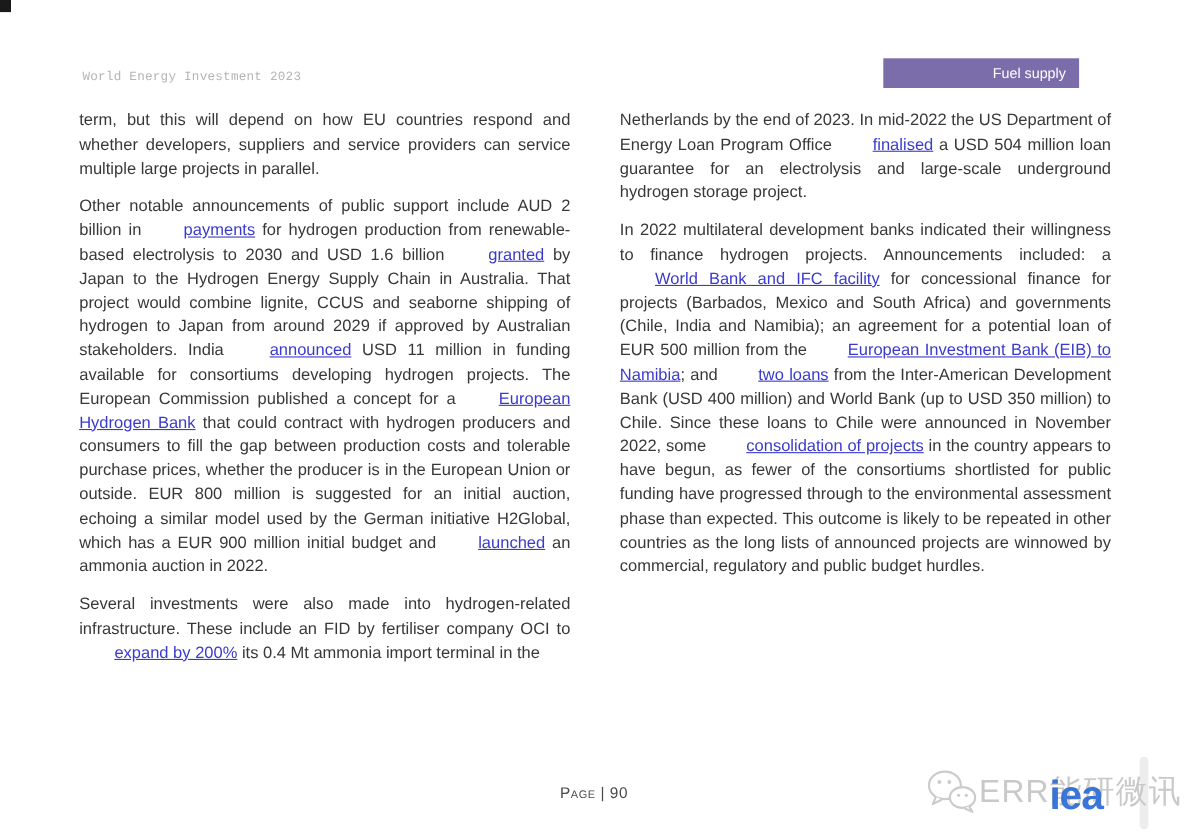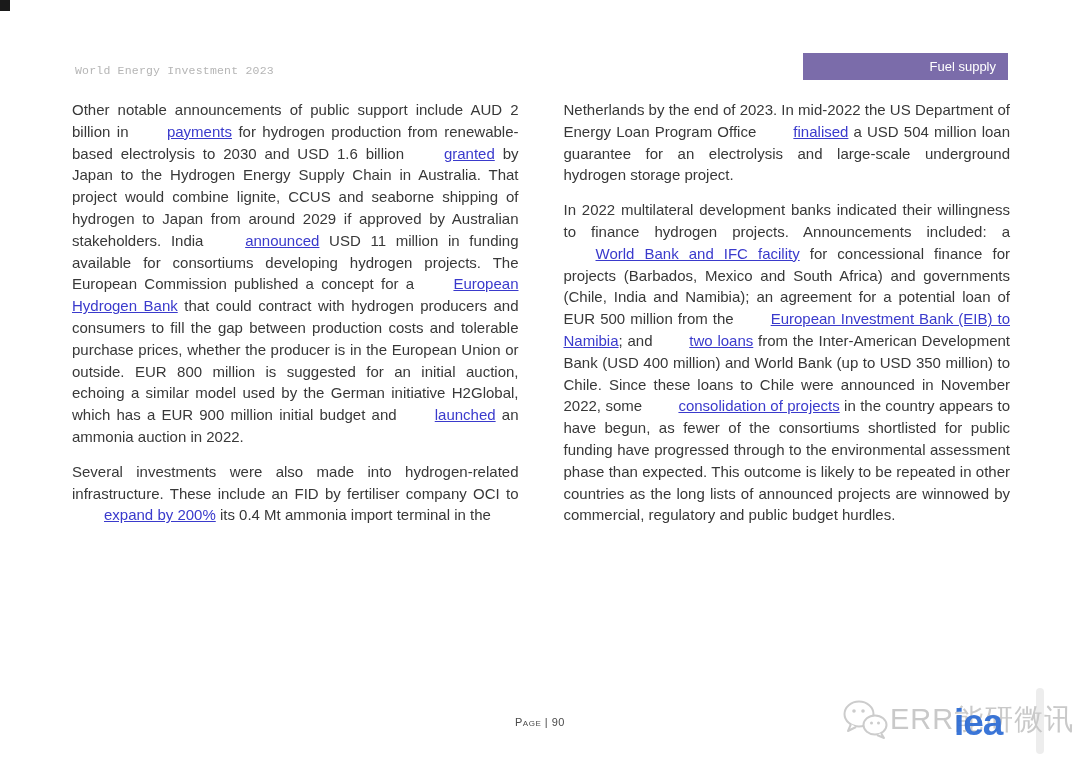--- a/index.html
+++ b/index.html
@@ -23,21 +23,21 @@
     position:absolute;left:0;top:0;width:10px;height:11px;
     background:#1a1a1a;
   }
   .doc-title{
     position:absolute;left:75px;top:64px;
     font-size:11.5px;color:var(--header-gray);
     letter-spacing:.2px;
     font-family:Liberation Mono, monospace;
   }
   .badge{
-    position:absolute;left:803px;top:53px;width:205px;height:27px;
+    position:absolute;left:803px;top:53px;width:178px;height:27px;
     background:var(--badge-bg);
     color:#ffffff;
     font-size:13px;
     text-align:right;
     line-height:27px;
     padding-right:12px;
   }
   .columns{
     position:absolute;left:72px;top:99px;width:938px;
     display:flex;gap:45px;
@@ -53,21 +53,21 @@
   .doclink{
     color:var(--link);
     text-decoration:underline;
     padding-left:32px;
   }
   .page-footer{
     position:absolute;left:0;top:712px;width:1080px;
     text-align:center;
   }
   .page-num{
-    font-size:11px;
+    font-size:14px;
     color:#4a4a4a;
     font-variant:small-caps;
     letter-spacing:.5px;
   }
   .watermark{
     position:absolute;left:838px;top:686px;width:242px;height:70px;
   }
   .wm-bar{
     position:absolute;right:36px;top:2px;width:8px;height:66px;
     background:#ededed;border-radius:4px;
@@ -100,20 +100,21 @@
 <div class="corner-mark"></div>
 
 <div class="doc-title">World Energy Investment 2023</div>
 
 <div class="badge">
   <span>Fuel supply</span>
 </div>
 
 <div class="columns">
   <div class="col" id="col-left">
+      <p class="para"><span>term, but this will depend on how EU countries respond and whether developers, suppliers and service providers can service multiple large projects in parallel.</span></p>
       <p class="para"><span>Other notable announcements of public support include AUD 2 billion in </span><a href="#" class="doclink">payments</a><span> for hydrogen production from renewable-based electrolysis to 2030 and USD 1.6 billion </span><a href="#" class="doclink">granted</a><span> by Japan to the Hydrogen Energy Supply Chain in Australia. That project would combine lignite, CCUS and seaborne shipping of hydrogen to Japan from around 2029 if approved by Australian stakeholders. India </span><a href="#" class="doclink">announced</a><span> USD 11 million in funding available for consortiums developing hydrogen projects. The European Commission published a concept for a </span><a href="#" class="doclink">European Hydrogen Bank</a><span> that could contract with hydrogen producers and consumers to fill the gap between production costs and tolerable purchase prices, whether the producer is in the European Union or outside. EUR 800 million is suggested for an initial auction, echoing a similar model used by the German initiative H2Global, which has a EUR 900 million initial budget and </span><a href="#" class="doclink">launched</a><span> an ammonia auction in 2022.</span></p>
       <p class="para"><span>Several investments were also made into hydrogen-related infrastructure. These include an FID by fertiliser company OCI to </span><a href="#" class="doclink">expand by 200%</a><span> its 0.4 Mt ammonia import terminal in the</span></p>
     </div>
   <div class="col" id="col-right">
       <p class="para"><span>Netherlands by the end of 2023. In mid-2022 the US Department of Energy Loan Program Office </span><a href="#" class="doclink">finalised</a><span> a USD 504 million loan guarantee for an electrolysis and large-scale underground hydrogen storage project.</span></p>
       <p class="para"><span>In 2022 multilateral development banks indicated their willingness to finance hydrogen projects. Announcements included: a </span><a href="#" class="doclink">World Bank and IFC facility</a><span> for concessional finance for projects (Barbados, Mexico and South Africa) and governments (Chile, India and Namibia); an agreement for a potential loan of EUR 500 million from the </span><a href="#" class="doclink">European Investment Bank (EIB) to Namibia</a><span>; and </span><a href="#" class="doclink">two loans</a><span> from the Inter-American Development Bank (USD 400 million) and World Bank (up to USD 350 million) to Chile. Since these loans to Chile were announced in November 2022, some </span><a href="#" class="doclink">consolidation of projects</a><span> in the country appears to have begun, as fewer of the consortiums shortlisted for public funding have progressed through to the environmental assessment phase than expected. This outcome is likely to be repeated in other countries as the long lists of announced projects are winnowed by commercial, regulatory and public budget hurdles.</span></p>
     </div>
 </div>
 
 <div class="page-footer">

